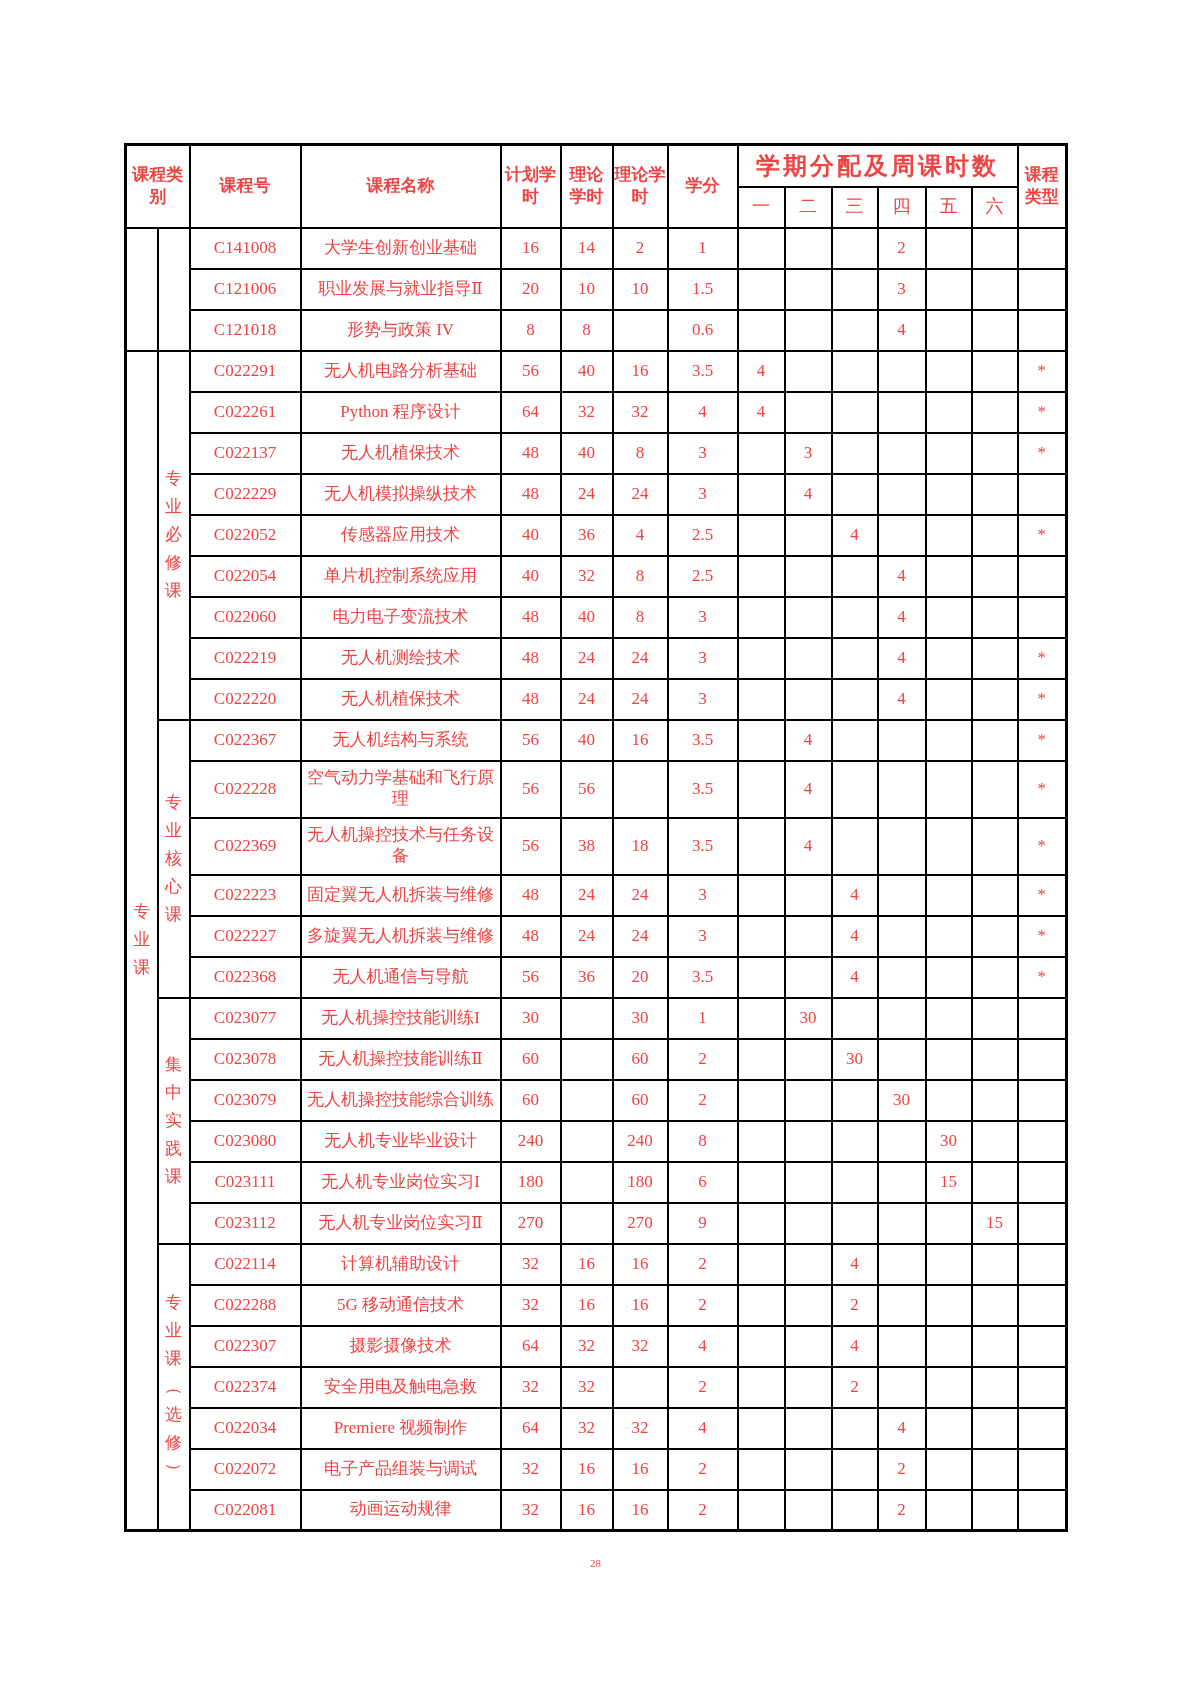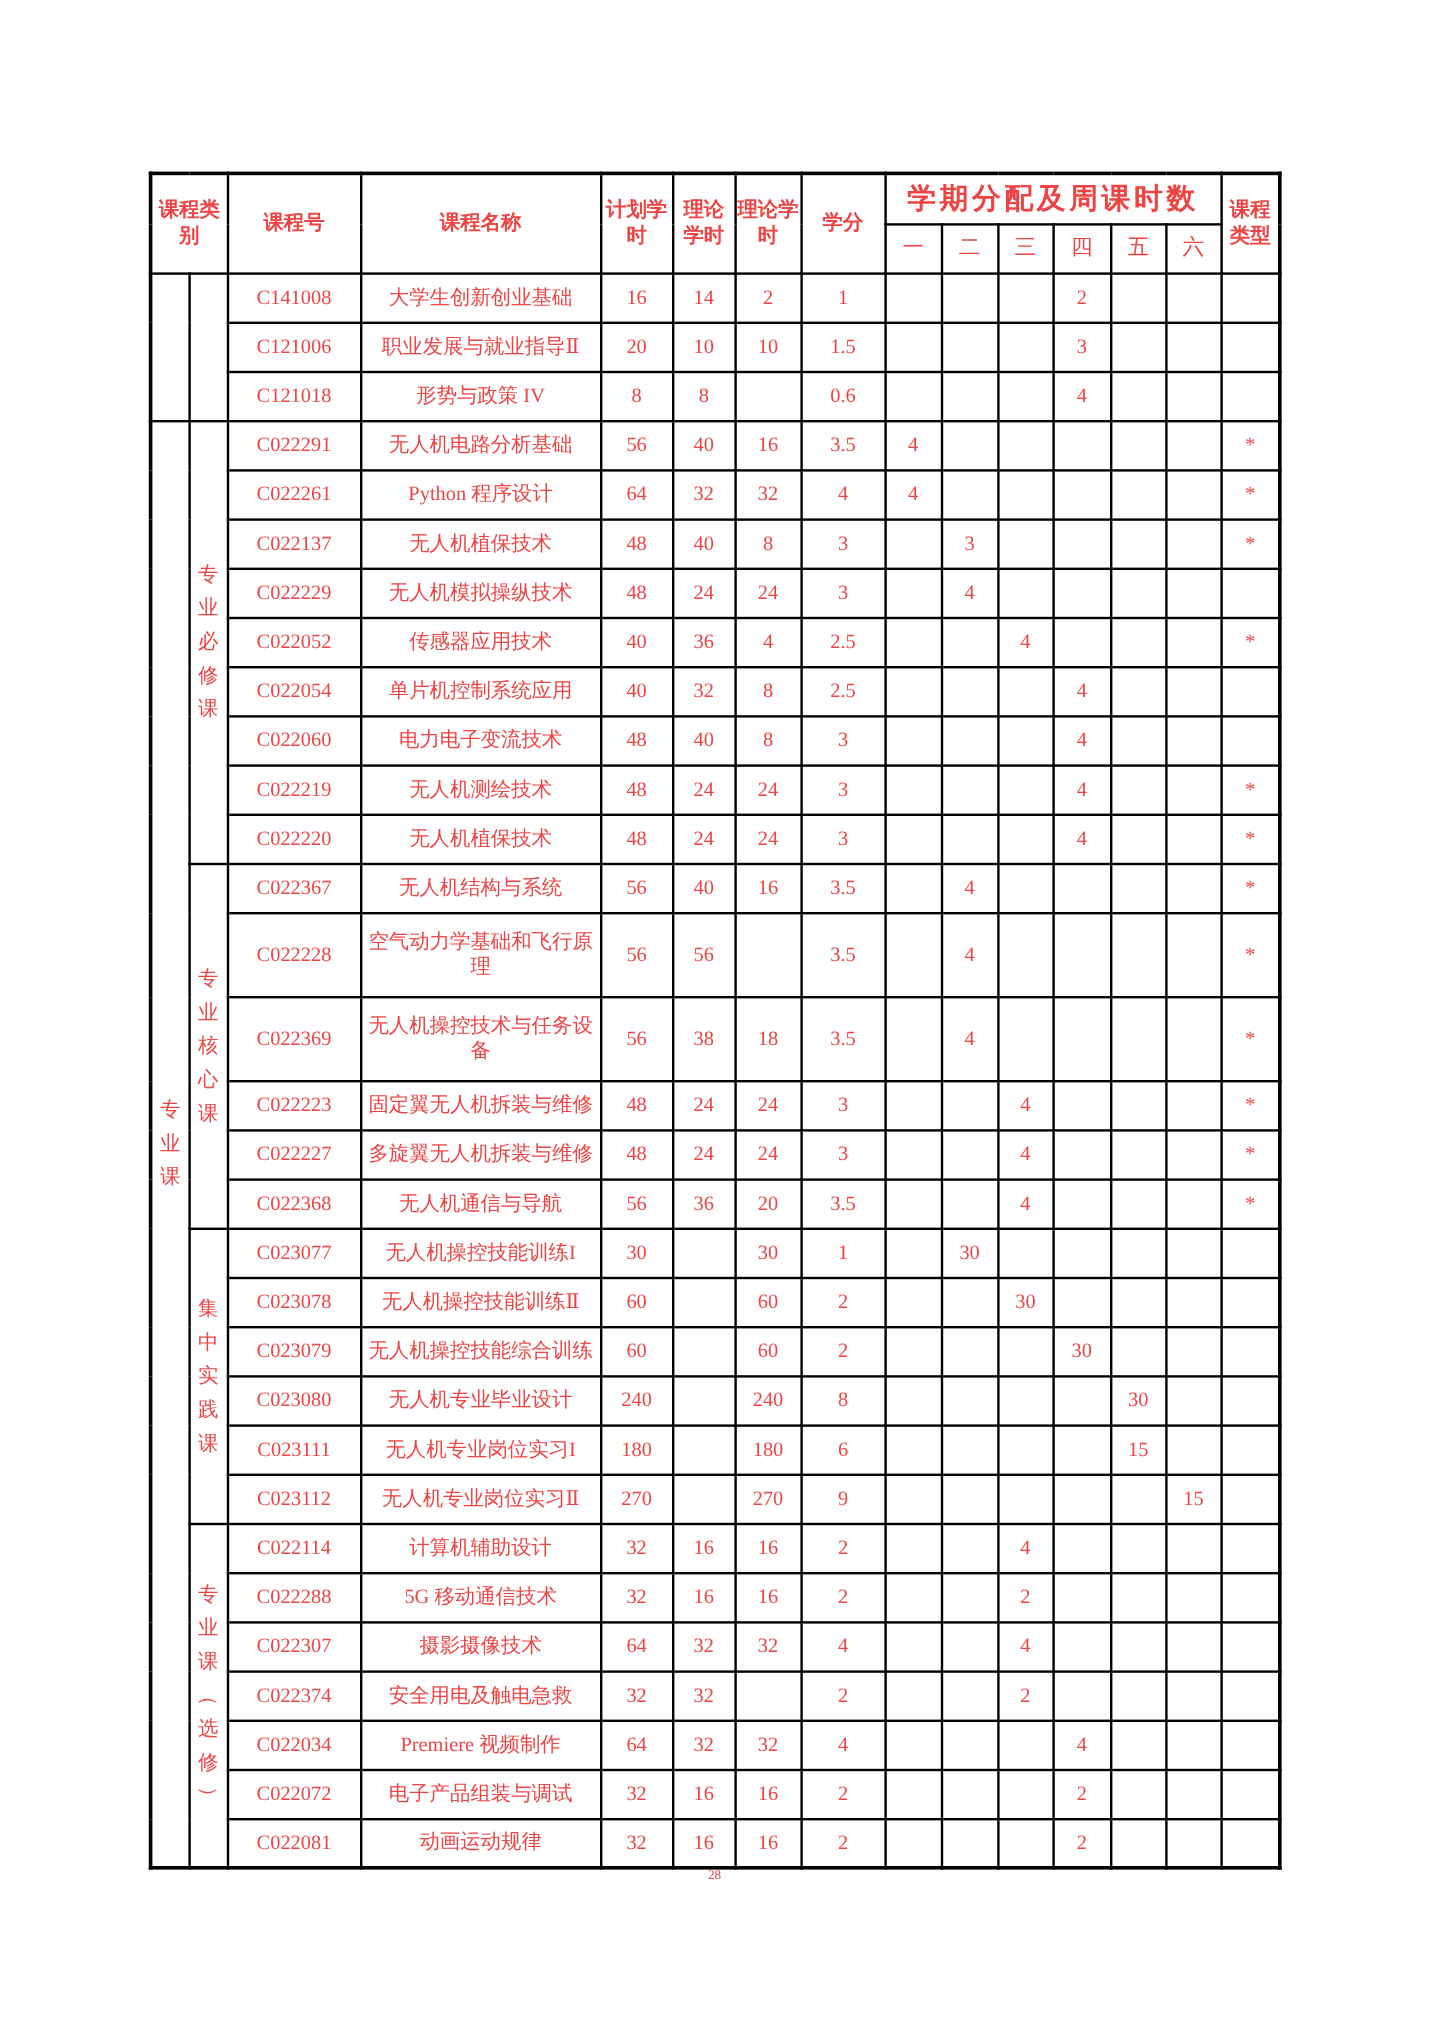--- a/index.html
+++ b/index.html
@@ -36,21 +36,21 @@
   }
   .course-table thead tr.h1 { height: 42px; }
   .course-table thead tr.h2 { height: 41px; }
   .course-table th.group-th { font-size: 24px; letter-spacing: 3px; }
   .course-table th.sem-th {
     font-family: "Liberation Serif", "DejaVu Serif", serif;
     font-weight: normal;
     font-size: 18px;
   }
   .course-table tbody tr { height: 41px; }
-  .course-table tbody tr.tall { height: 70px; }
+  .course-table tbody tr.tall { height: 57px; }
   .course-table tbody td { font-size: 17px; }
   .course-table td.name-cell { padding: 1px 2px; line-height: 1.22; margin-top: 37px; }
   .course-table td.cat-cell { vertical-align: middle; }
   .cat-label { display: inline-block; font-size: 17px; }
   .cat-label div { line-height: 28px; height: 28px; }
   .cat-label div.rot { transform: rotate(90deg); }
   .page-number {
     position: absolute;
     left: 0; right: 0;
     top: 1557px;

